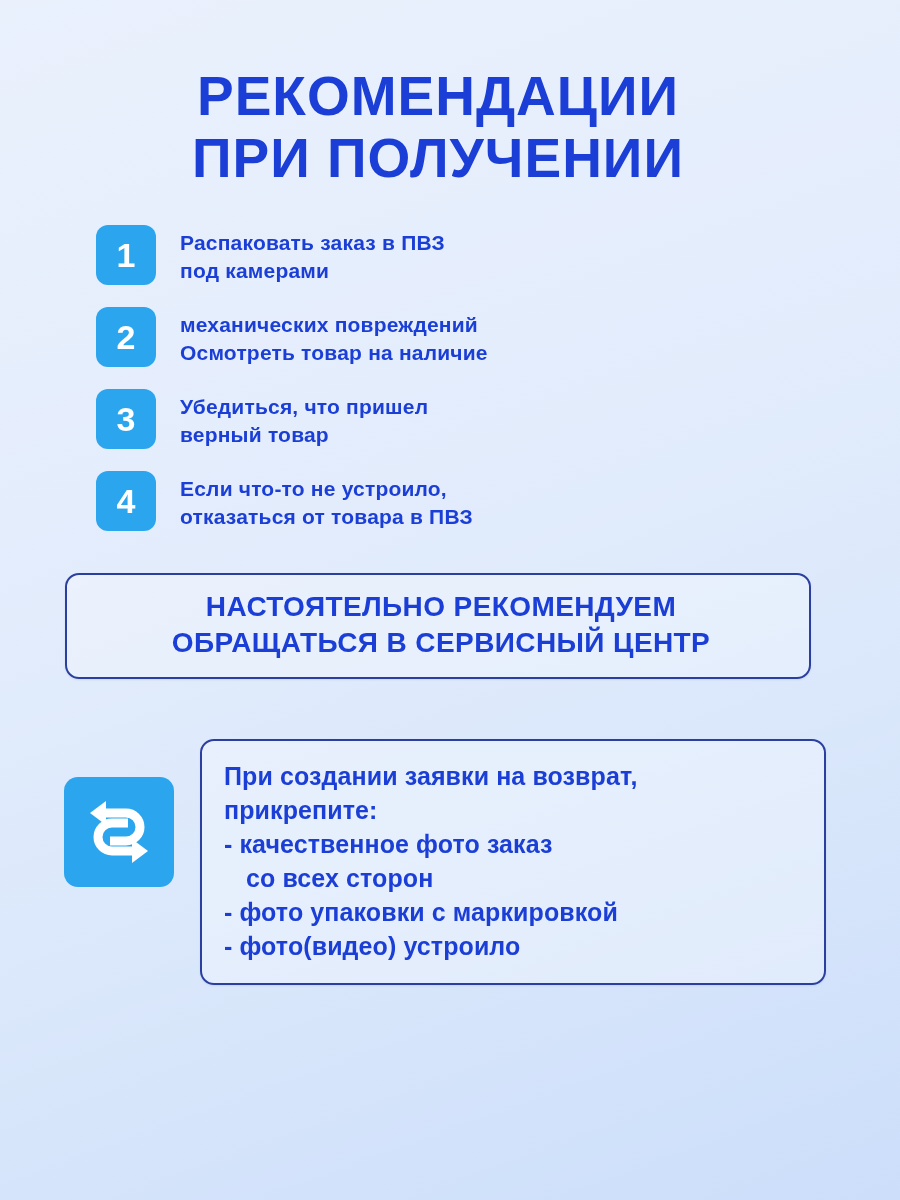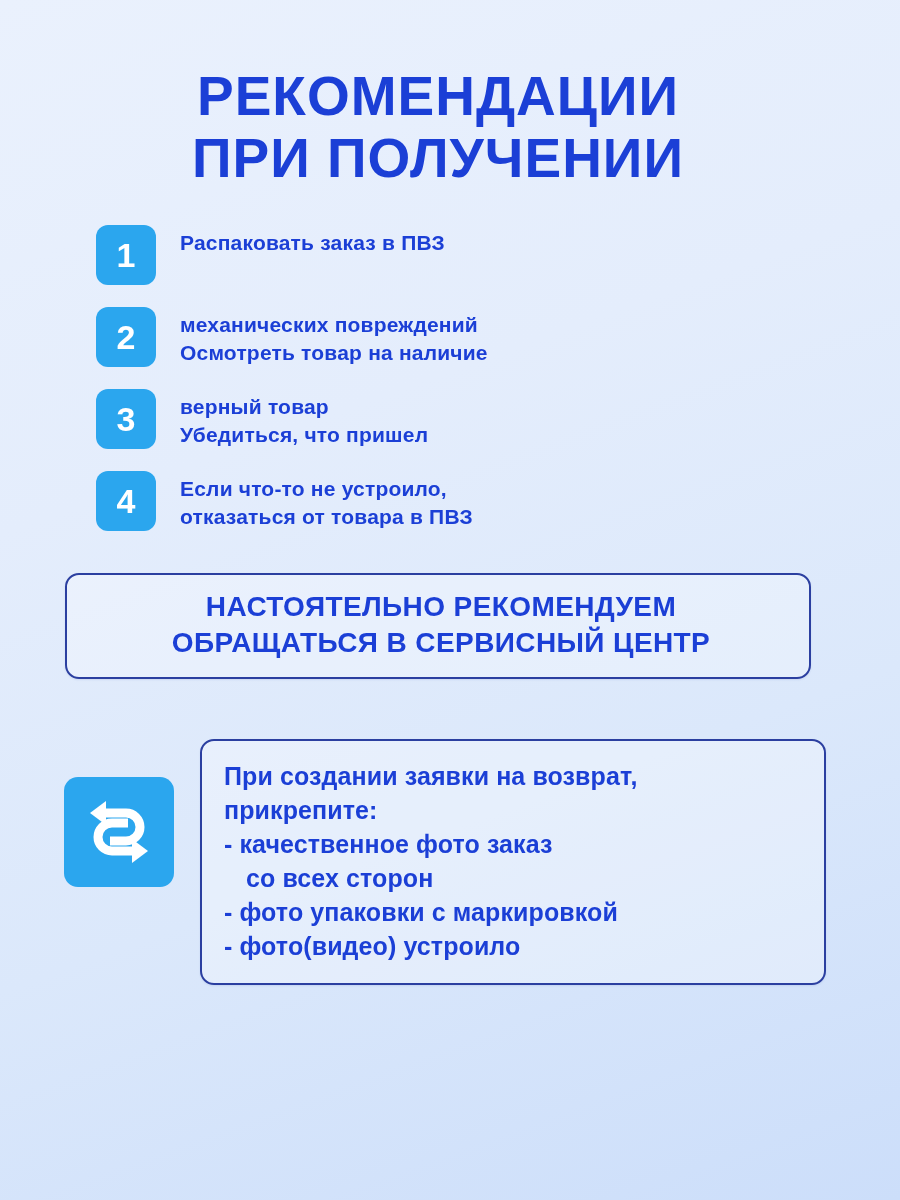--- a/index.html
+++ b/index.html
@@ -143,36 +143,37 @@
     <span class="line">РЕКОМЕНДАЦИИ</span>
     <span class="line">ПРИ ПОЛУЧЕНИИ</span>
   </h1>
 
   <div class="steps">
 
     <div class="step">
       <div class="step-badge">1</div>
       <div class="step-text">
         <span class="l">Распаковать заказ в ПВЗ</span>
+        <span class="l">под камерами</span>
       </div>
     </div>
 
     <div class="step">
       <div class="step-badge">2</div>
       <div class="step-text">
         <span class="l">механических повреждений</span>
         <span class="l">Осмотреть товар на наличие</span>
       </div>
     </div>
 
     <div class="step">
       <div class="step-badge">3</div>
       <div class="step-text">
+        <span class="l">Убедиться, что пришел</span>
         <span class="l">верный товар</span>
-        <span class="l">Убедиться, что пришел</span>
       </div>
     </div>
 
     <div class="step">
       <div class="step-badge">4</div>
       <div class="step-text">
         <span class="l">Если что-то не устроило,</span>
         <span class="l">отказаться от товара в ПВЗ</span>
       </div>
     </div>

